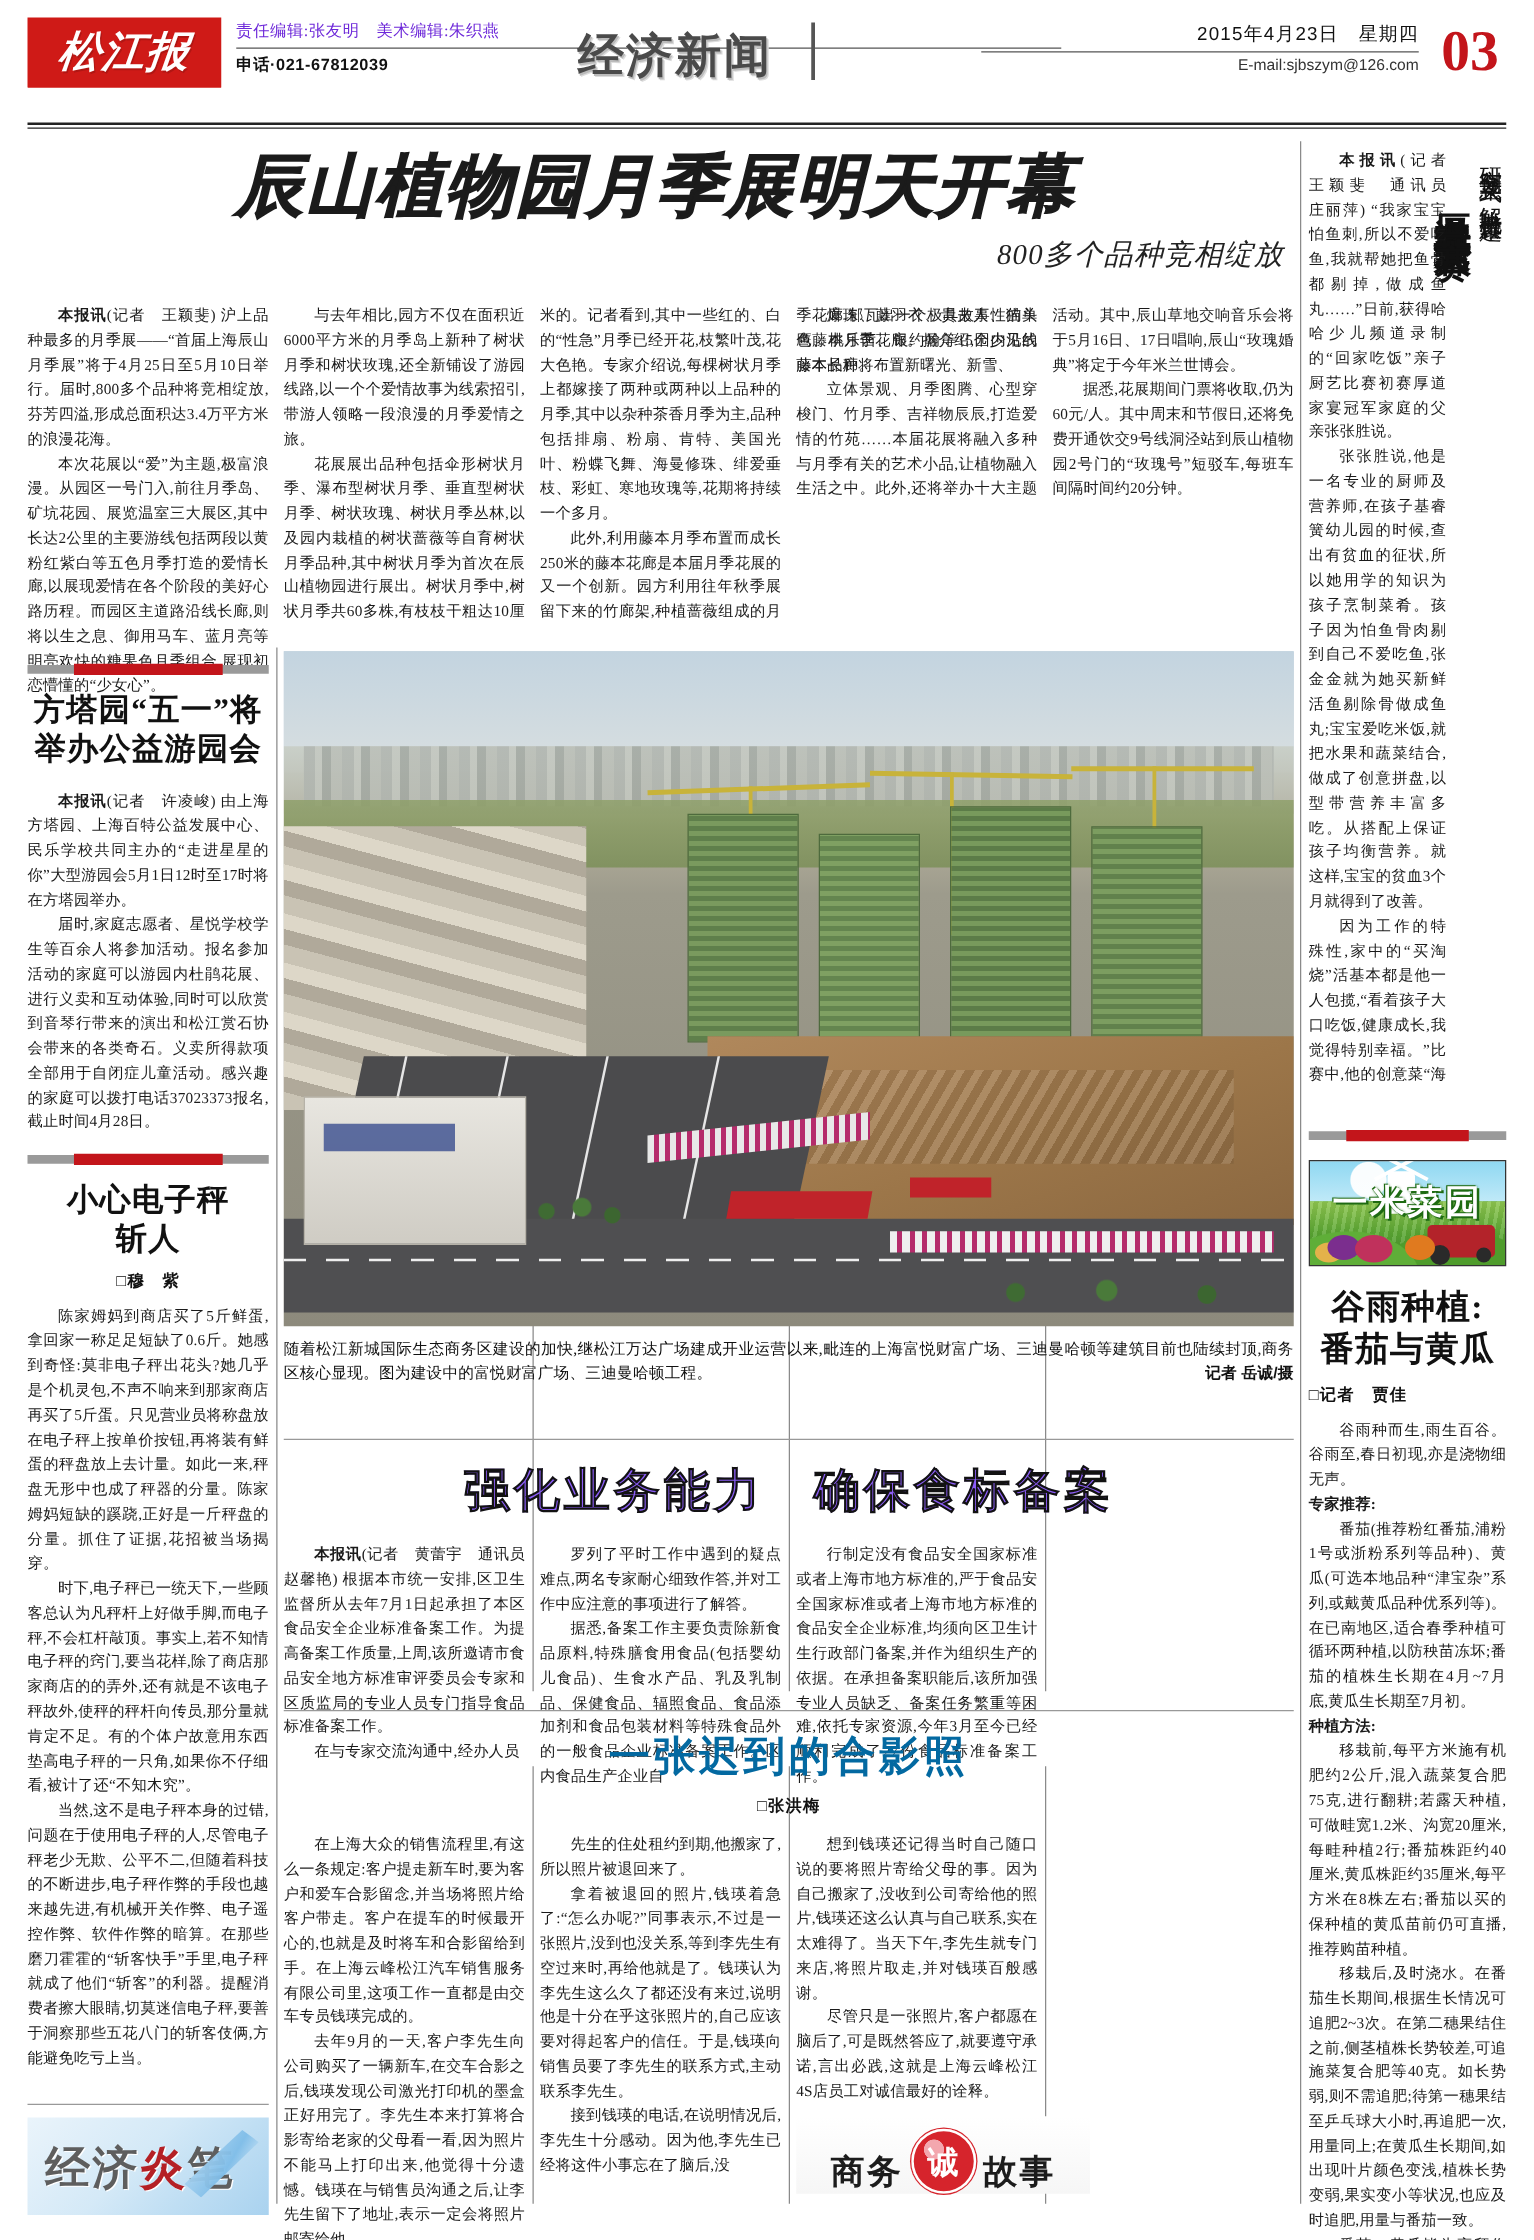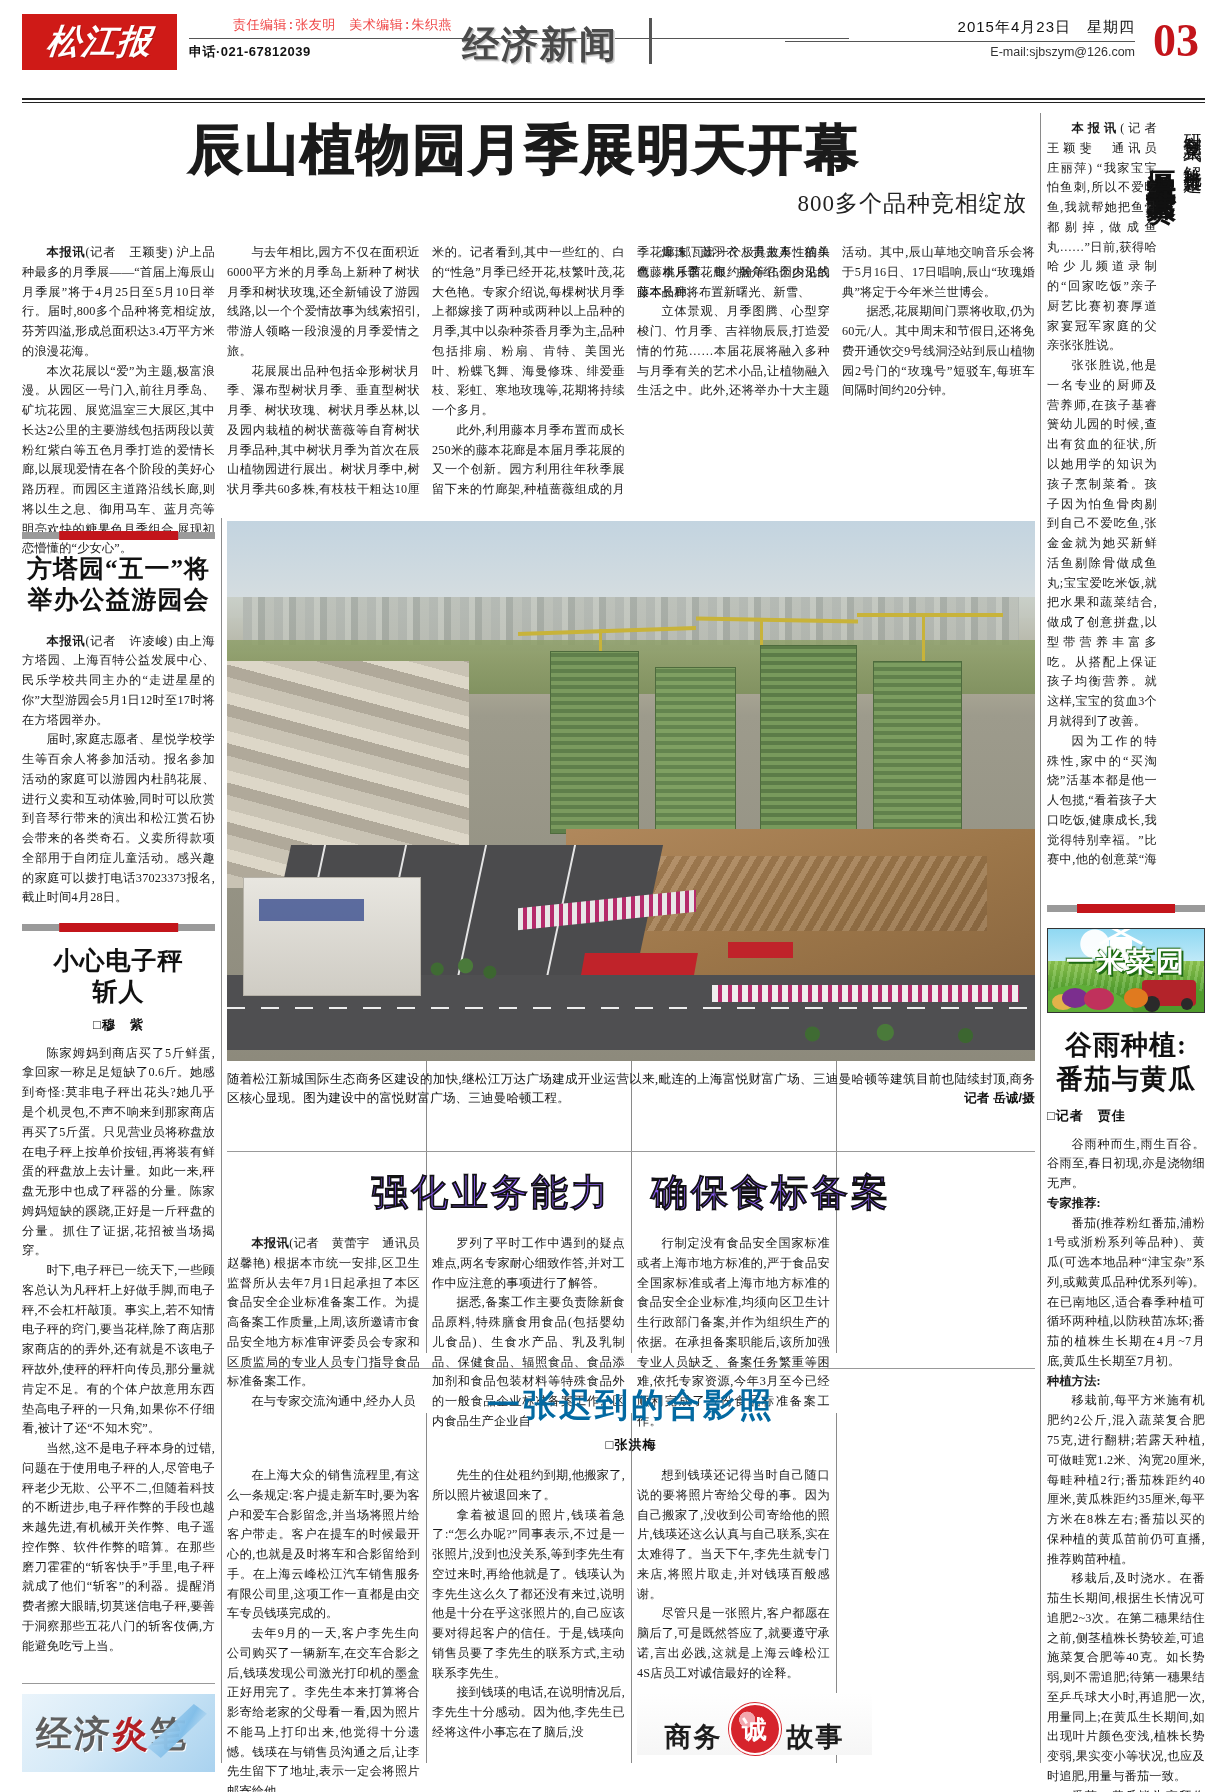--- a/index.html
+++ b/index.html
@@ -18,21 +18,21 @@
   .masthead { position:relative; height:78px; margin:14px 22px 0 22px; display:flex; align-items:flex-start; }
   .logo-box {
     width:155px; height:56px; background:#cf1a17; color:#fff;
     display:flex; align-items:center; justify-content:center;
     font-family:"Liberation Serif", serif; font-weight:bold; font-size:34px;
     letter-spacing:1px; font-style:italic;
     box-shadow:inset 0 0 0 1px #cf1a17;
   }
   .logo-box span { transform:skewX(-6deg); text-shadow:1px 1px 0 rgba(0,0,0,.15); }
   .edit-block { margin-left:12px; padding-top:2px; width:300px; }
-  .edit-line1 { font-size:13px; letter-spacing:.5px; font-family:Liberation Mono, monospace; color:#ef4444; white-space:nowrap;margin-left:44px;}
+  .edit-line1 { font-size:13px; letter-spacing:.5px; font-family:Liberation Serif, serif; color:#6d28d9; white-space:nowrap;}
   .edit-rule { border-bottom:1px solid #555; margin:4px 0 4px 0; width:660px; }
   .edit-line2 { font-size:13px; font-family:"Liberation Sans", sans-serif; font-weight:bold; letter-spacing:.5px; }
   .section-name {
     position:absolute; left:440px; top:6px;
     font-size:37px; font-weight:bold; letter-spacing:2px;
     color:#4a4a4a; -webkit-text-stroke:0px;
     text-shadow:1px 1px 0 #bbb, 2px 2px 0 #ddd;
     font-family:"Liberation Sans", sans-serif;
   }
   .section-bar { position:absolute; left:627px; top:4px; width:3px; height:46px; background:#555; }
@@ -222,21 +222,21 @@
 
     <div class="rule-v" style="left:199px; top:405px; height:1245px;"></div>
     <div class="rule-v" style="left:1018px; top:0px;   height:1650px;"></div>
     <div class="rule-v" style="left:404px; top:820px; height:420px;"></div>
     <div class="rule-v" style="left:609px; top:820px; height:420px;"></div>
     <div class="rule-v" style="left:404px; top:1300px; height:350px;"></div>
     <div class="rule-v" style="left:609px; top:1300px; height:350px;"></div>
     <div class="rule-v" style="left:814px; top:1300px; height:350px;"></div>
     <div class="rule-v" style="left:814px; top:820px; height:420px;"></div>
 
-    <div style="position:absolute; left:0; top:0; width:1005px;">
+    <div style="position:absolute; left:0; top:0; width:1005px;font-style:italic;">
       <div class="main-headline">辰山植物园月季展明天开幕</div>
       <div class="main-sub">800多个品种竞相绽放</div>
     </div>
 
     <div class="col c1 body-text" style="top:130px; height:270px;">
         <p><span class="lead">本报讯</span>(记者　王颖斐) 沪上品种最多的月季展——“首届上海辰山月季展”将于4月25日至5月10日举行。届时,800多个品种将竞相绽放,芬芳四溢,形成总面积达3.4万平方米的浪漫花海。</p>
         <p>本次花展以“爱”为主题,极富浪漫。从园区一号门入,前往月季岛、矿坑花园、展览温室三大展区,其中长达2公里的主要游线包括两段以黄粉红紫白等五色月季打造的爱情长廊,以展现爱情在各个阶段的美好心路历程。而园区主道路沿线长廊,则将以生之息、御用马车、蓝月亮等明亮欢快的糖果色月季组合,展现初恋懵懂的“少女心”。</p>
       </div>
     <div class="col" style="left:205px; top:130px; width:398px;">
       <div class="body-text" style="column-count:2; column-gap:12px; height:270px;">

